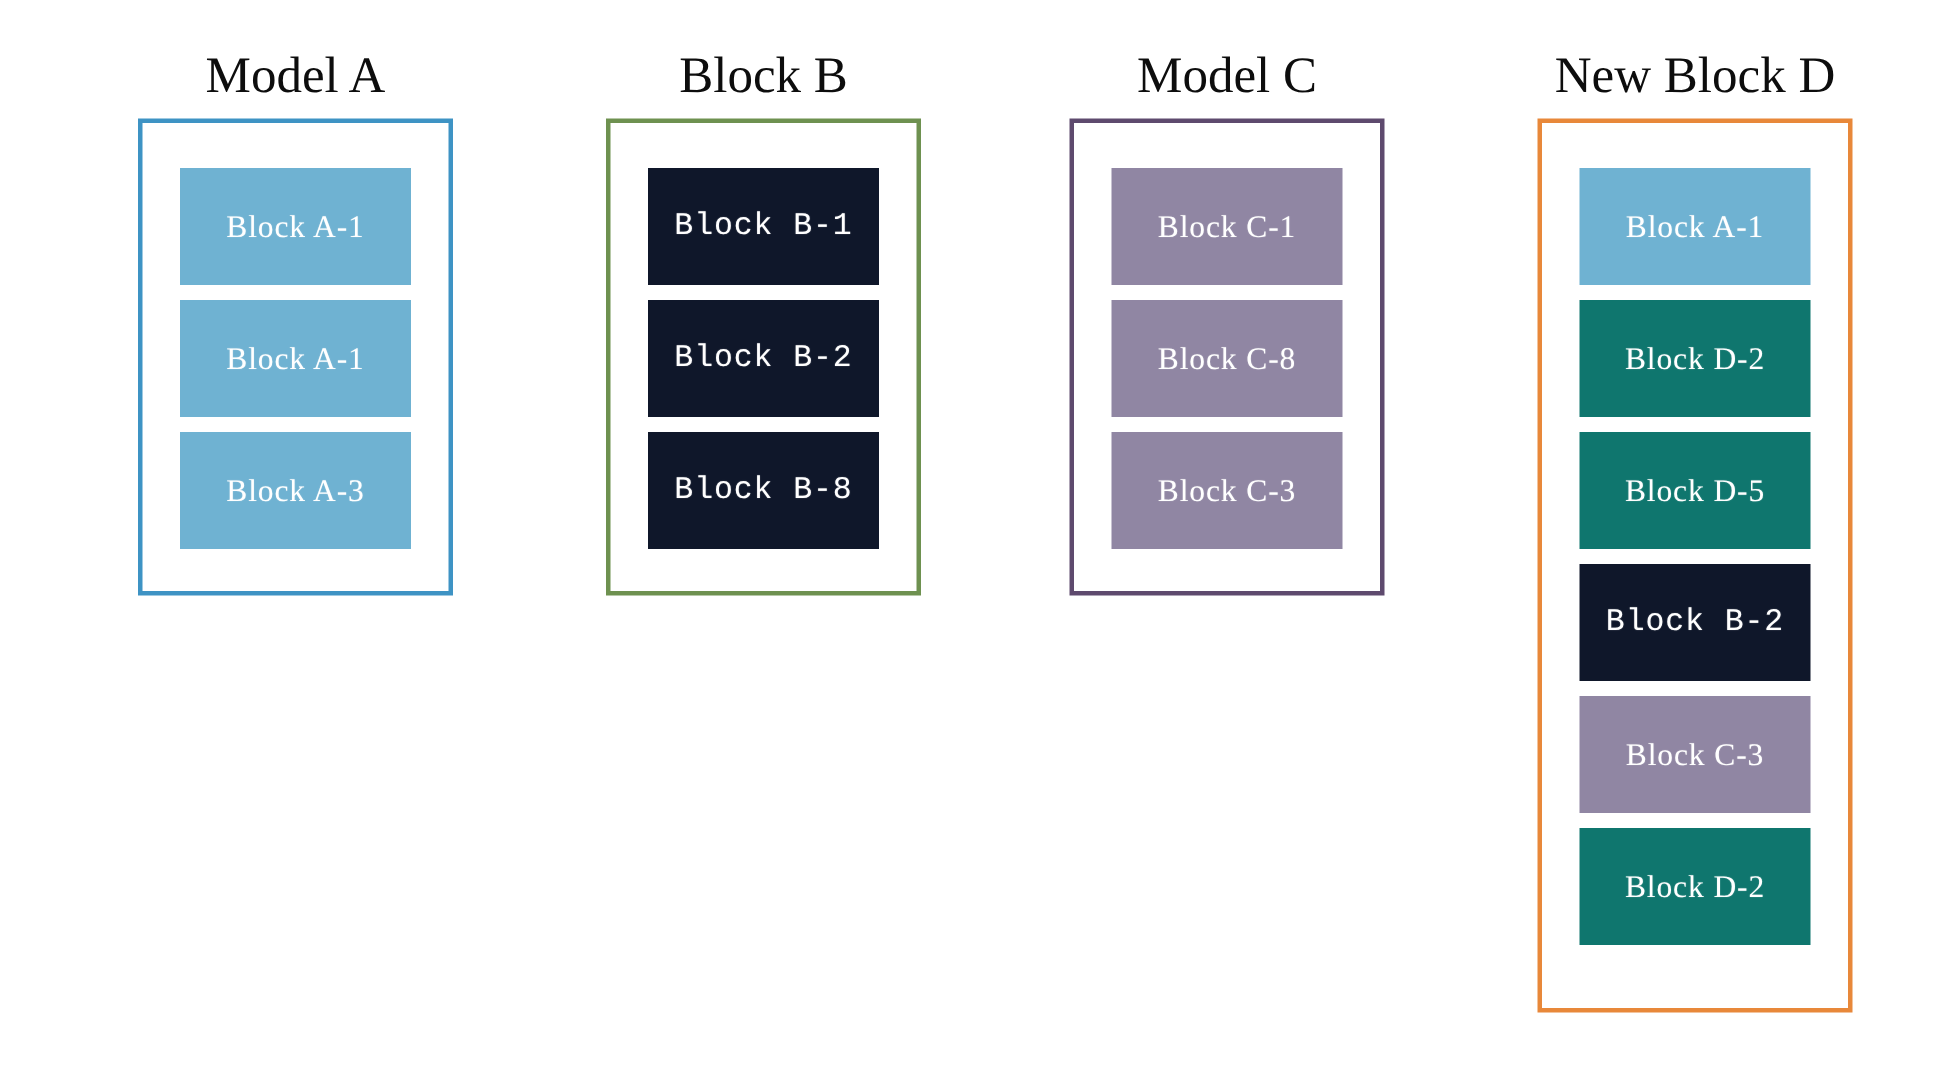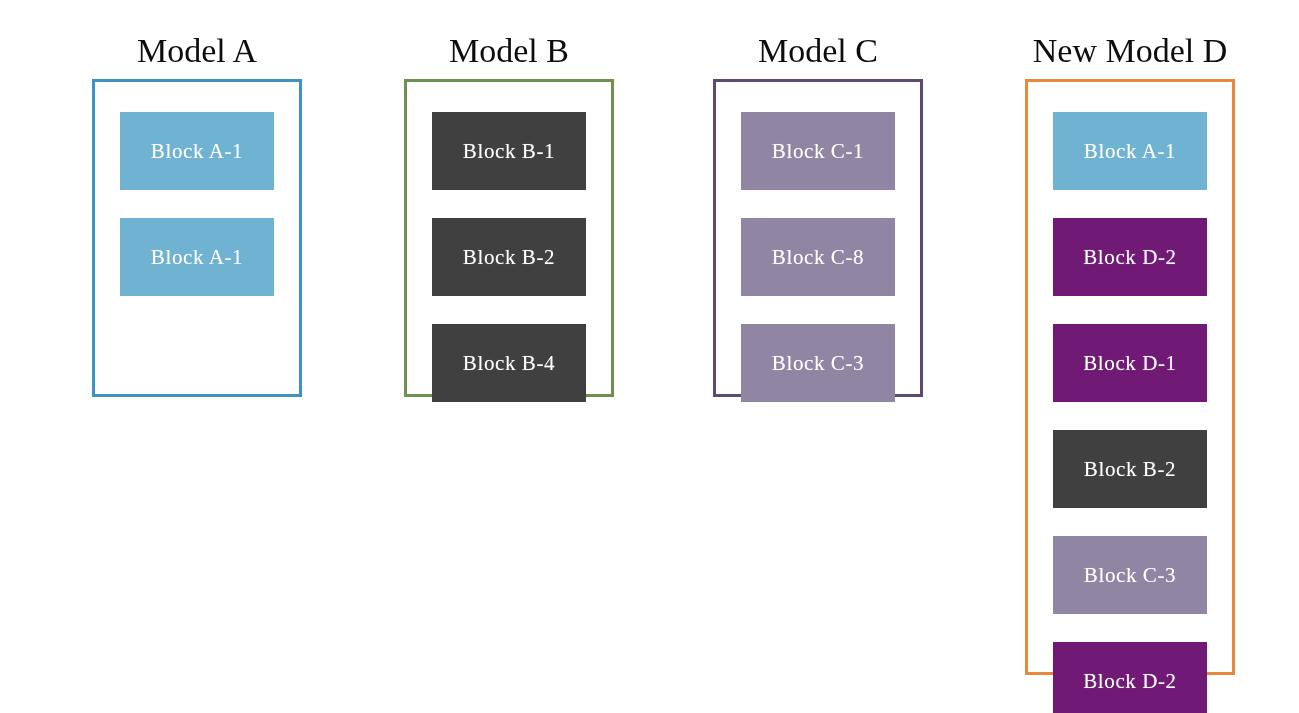--- a/index.html
+++ b/index.html
@@ -45,21 +45,21 @@
     border-style: solid;
     border-width: 3px;
   }
   .block-stack {
     position: absolute;
     left: 25px;
     right: 25px;
     top: 30px;
     display: flex;
     flex-direction: column;
-    gap: 28px;
+    gap: 10px;
   }
   .block {
     box-sizing: border-box;
     height: 78px;
     display: flex;
     align-items: center;
     justify-content: center;
     color: #ffffff;
     font-size: 21px;
     letter-spacing: 0.6px;
@@ -69,73 +69,74 @@
   
   #col-a { left: 92px;  width: 210px; }
   #col-b { left: 404px; width: 210px; }
   #col-c { left: 713px; width: 210px; }
   #col-d { left: 1025px; width: 210px; }
 
   #frame-a, #frame-b, #frame-c { top: 62px; left: 0; width: 210px; height: 318px; }
   #frame-d { top: 62px; left: 0; width: 210px; height: 596px; }
 
   .fill-blue   { background: #6FB2D2; }
-  .fill-green  { background: #404040; }
+  .fill-green  { background: #0f172a; font-family: Liberation Mono, monospace; }
   .fill-purple { background: #9086A3; }
-  .fill-orange { background: #701a75; }
+  .fill-orange { background: #0f766e; }
 
   .border-blue   { border-color: #3E93C4; }
   .border-green  { border-color: #6E9150; }
   .border-purple { border-color: #5E4A6E; }
   .border-orange { border-color: #E8883A; }
 </style>
 </head>
 <body>
 
 <div id="diagram-root">
 
   <div class="model-column" id="col-a">
     <div class="model-title">Model A</div>
     <div class="model-frame border-blue" id="frame-a">
       <div class="block-stack">
         <div class="block fill-blue">Block A-1</div>
         <div class="block fill-blue">Block A-1</div>
+        <div class="block fill-blue">Block A-3</div>
       </div>
     </div>
   </div>
 
   <div class="model-column" id="col-b">
-    <div class="model-title">Model B</div>
+    <div class="model-title">Block B</div>
     <div class="model-frame border-green" id="frame-b">
       <div class="block-stack">
         <div class="block fill-green">Block B-1</div>
         <div class="block fill-green">Block B-2</div>
-        <div class="block fill-green">Block B-4</div>
+        <div class="block fill-green">Block B-8</div>
       </div>
     </div>
   </div>
 
   <div class="model-column" id="col-c">
     <div class="model-title">Model C</div>
     <div class="model-frame border-purple" id="frame-c">
       <div class="block-stack">
         <div class="block fill-purple">Block C-1</div>
         <div class="block fill-purple">Block C-8</div>
         <div class="block fill-purple">Block C-3</div>
       </div>
     </div>
   </div>
 
   <div class="model-column" id="col-d">
-    <div class="model-title">New Model D</div>
+    <div class="model-title">New Block D</div>
     <div class="model-frame border-orange" id="frame-d">
       <div class="block-stack">
         <div class="block fill-blue">Block A-1</div>
         <div class="block fill-orange">Block D-2</div>
-        <div class="block fill-orange">Block D-1</div>
+        <div class="block fill-orange">Block D-5</div>
         <div class="block fill-green">Block B-2</div>
         <div class="block fill-purple">Block C-3</div>
         <div class="block fill-orange">Block D-2</div>
       </div>
     </div>
   </div>
 
 </div>
 
 </body></html>

